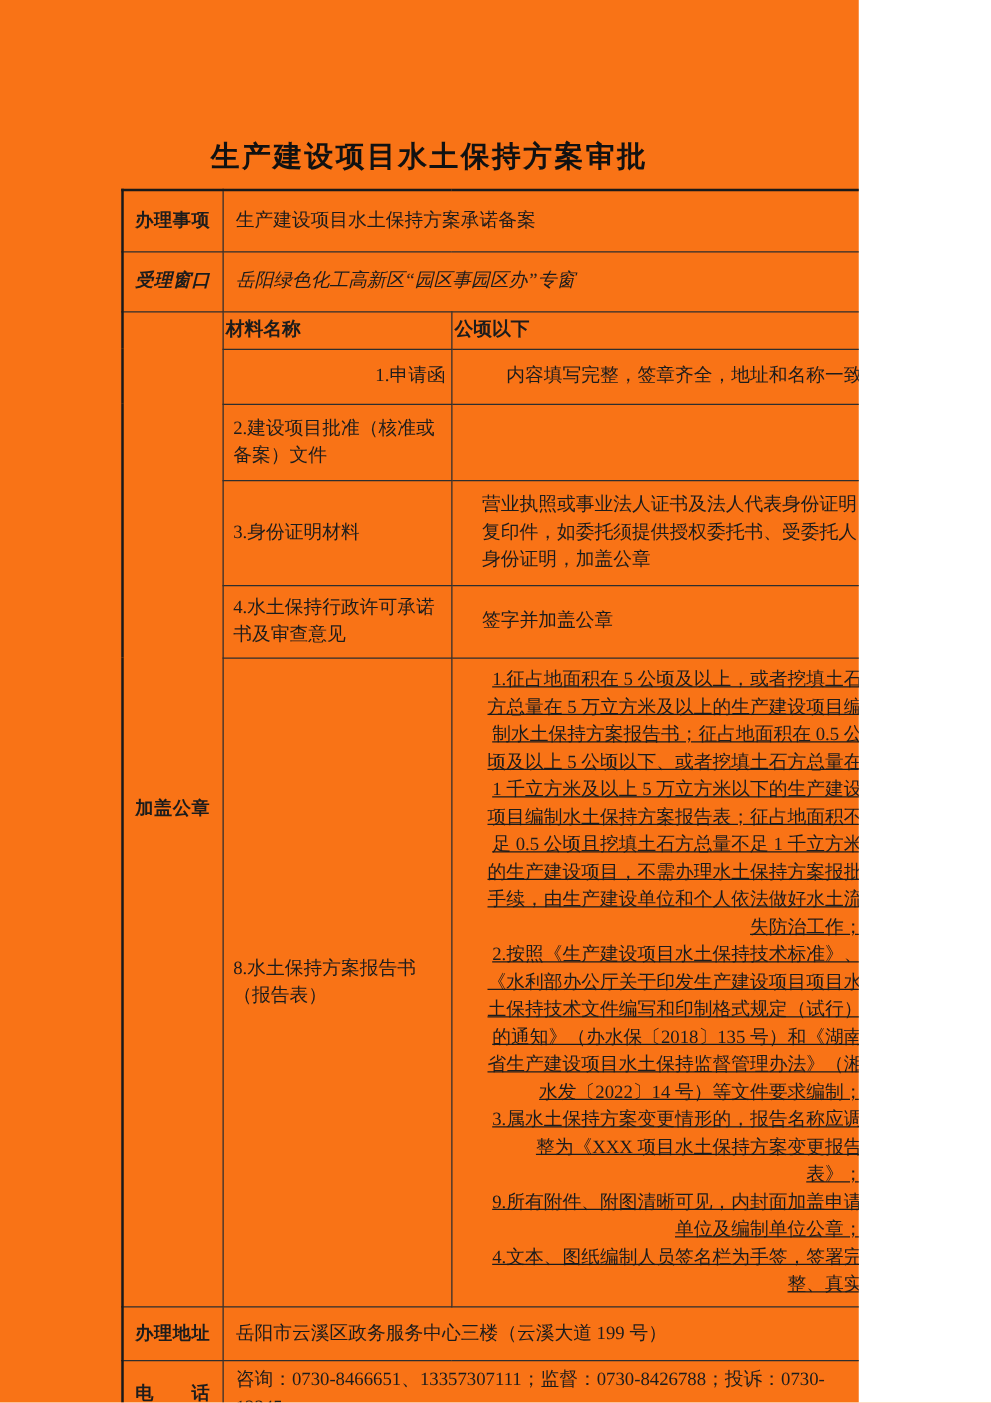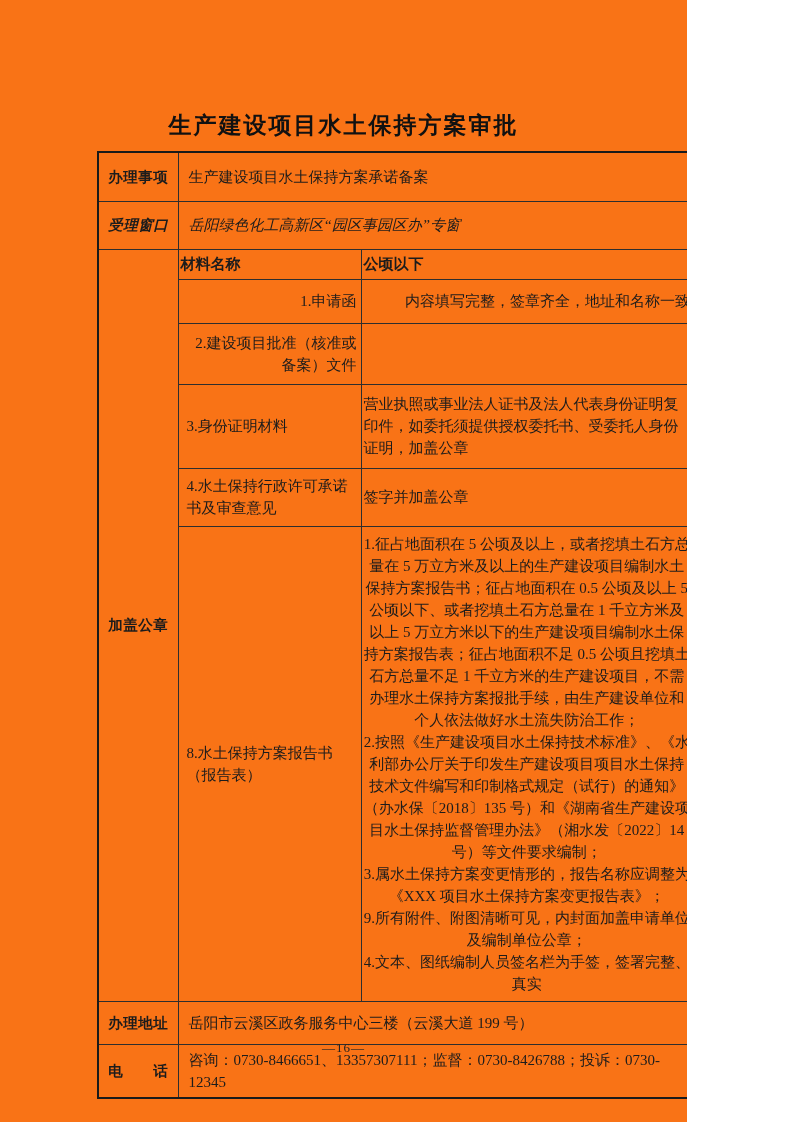--- a/index.html
+++ b/index.html
@@ -53,27 +53,27 @@
     padding: 2px;
   }
   td.value-cell { padding: 4px 10px; text-align: left; }
   td.header-cell {
     text-align: left;
     font-weight: bold;
     font-size: 15px;
     padding: 2px;
   }
   td.name-cell { padding: 4px 4px 4px 8px; }
-  td.note-cell { padding: 6px 8px 6px 2px; }
-  td.note-cell .para { text-align: center; }
+  td.note-cell { padding: 6px 8px 6px 24px; }
+  td.note-cell .para { text-align: right; text-decoration: underline; }
   tr.r-item   { height: 49px; margin-left: 12px; }
   tr.r-window { height: 48px; font-style: italic; }
   tr.r-head   { height: 30px; }
   tr.r-m1     { height: 44px; text-align: right; }
-  tr.r-m2     { height: 61px; text-align: right; }
+  tr.r-m2     { height: 61px; }
   tr.r-m3     { height: 84px; }
   tr.r-m4     { height: 58px; }
   tr.r-m5     { height: 410px; }
   tr.r-addr   { height: 43px; }
   tr.r-phone  { height: 40px; }
   .page-footer {
     position: absolute;
     top: 1040px;
     left: 0;
     width: 100%;
@@ -151,15 +151,14 @@
     </tr>
 
     <tr class="r-phone">
       <td class="label-cell">电　　话</td>
       <td class="value-cell" colspan="2">咨询：0730-8466651、13357307111；监督：0730-8426788；投诉：0730-12345</td>
     </tr>
 
   </tbody>
     </table>
 
-  <div class="page-footer">—16—</div>
 
 </div>
 
 </body></html>

